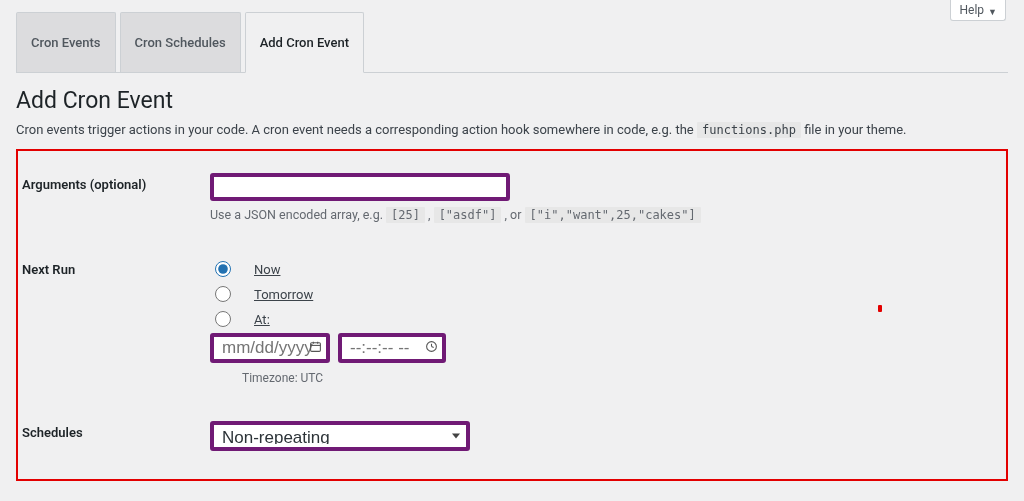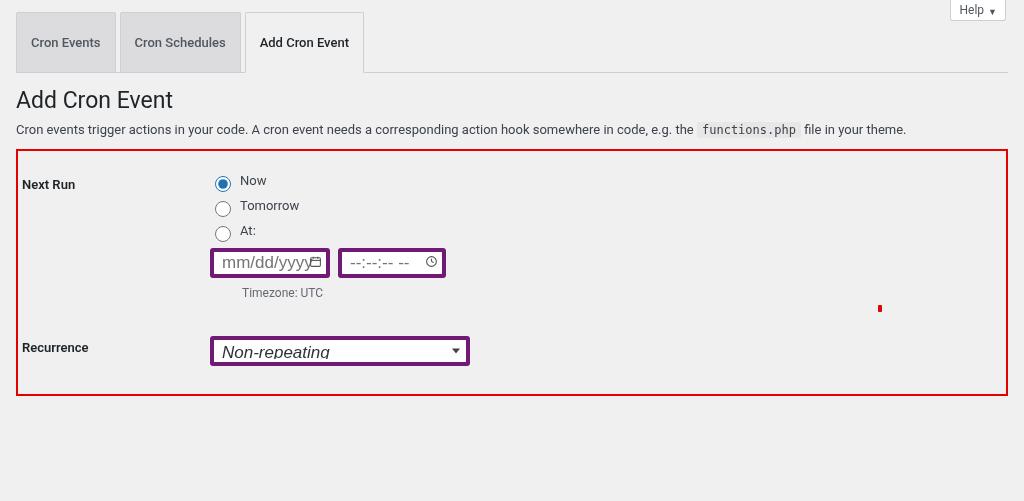--- a/index.html
+++ b/index.html
@@ -108,21 +108,20 @@
     background: #fff;
     color: #2c3338;
   }
   input[type="text"].wide { width: 300px; height: 28px; }
   select.wide {
     width: 260px;
     height: 30px;
     appearance: none;
     background: #fff;
     padding-right: 24px;
-    font-style: italic;
   }
   .select-wrap {
     position: relative;
     display: inline-block;
   }
   .select-wrap::after {
     content: "";
     position: absolute;
     right: 10px;
     top: 50%;
@@ -132,24 +131,25 @@
     border-top: 5px solid #444;
     pointer-events: none;
   }
   .hint {
     font-size: 12.5px;
     color: #646970;
     margin-top: 6px;
   }
   .radio-line {
     display: flex;
-    align-items: flex-start;
-    gap: 6px;
+    align-items: flex-end;
+    gap: 20px;
     margin-bottom: 6px;
     font-size: 13px;
+    text-decoration: underline;
   }
   input[type="radio"] {
     width: 16px;
     height: 16px;
     accent-color: #2271b1;
   }
   .date-time-row {
     display: flex;
     gap: 8px;
     margin-top: 4px;
@@ -208,20 +208,34 @@
   <h1>Add Cron Event</h1>
   <div class="description">
     <span>Cron events trigger actions in your code. A cron event needs a corresponding action hook somewhere in code, e.g. the </span>
     <code>functions.php</code>
     <span> file in your theme.</span>
   </div>
 
   <div class="form-box">
 
 
+    <div class="form-row">
+      <div class="row-label">Arguments (optional)</div>
+      <div class="row-field">
+        <input type="text" class="wide" value="" style="">
+        <div class="hint">
+          <span>Use a JSON encoded array, e.g. </span>
+          <code>[25]</code>
+          <span> , </span>
+          <code>["asdf"]</code>
+          <span> , or </span>
+          <code>["i","want",25,"cakes"]</code>
+        </div>
+      </div>
+    </div>
 
     <div class="form-row">
       <div class="row-label">Next Run</div>
       <div class="row-field">
         <label class="radio-line">
           <input type="radio" name="nr" checked="" style="">
           <span>Now</span>
         </label>
         <label class="radio-line">
           <input type="radio" name="nr" style="">
@@ -252,21 +266,21 @@
                   <line x1="12" y1="12" x2="16" y2="14"></line>
                 </svg>
             </span>
           </div>
         </div>
         <div class="tz">Timezone: UTC</div>
       </div>
     </div>
 
     <div class="form-row tight" style="margin-bottom:0;">
-      <div class="row-label">Recurrence</div>
+      <div class="row-label">Schedules</div>
       <div class="row-field">
         <div class="select-wrap">
           <select class="wide">
             <option>Non-repeating</option>
           </select>
         </div>
       </div>
     </div>
 
   </div>

